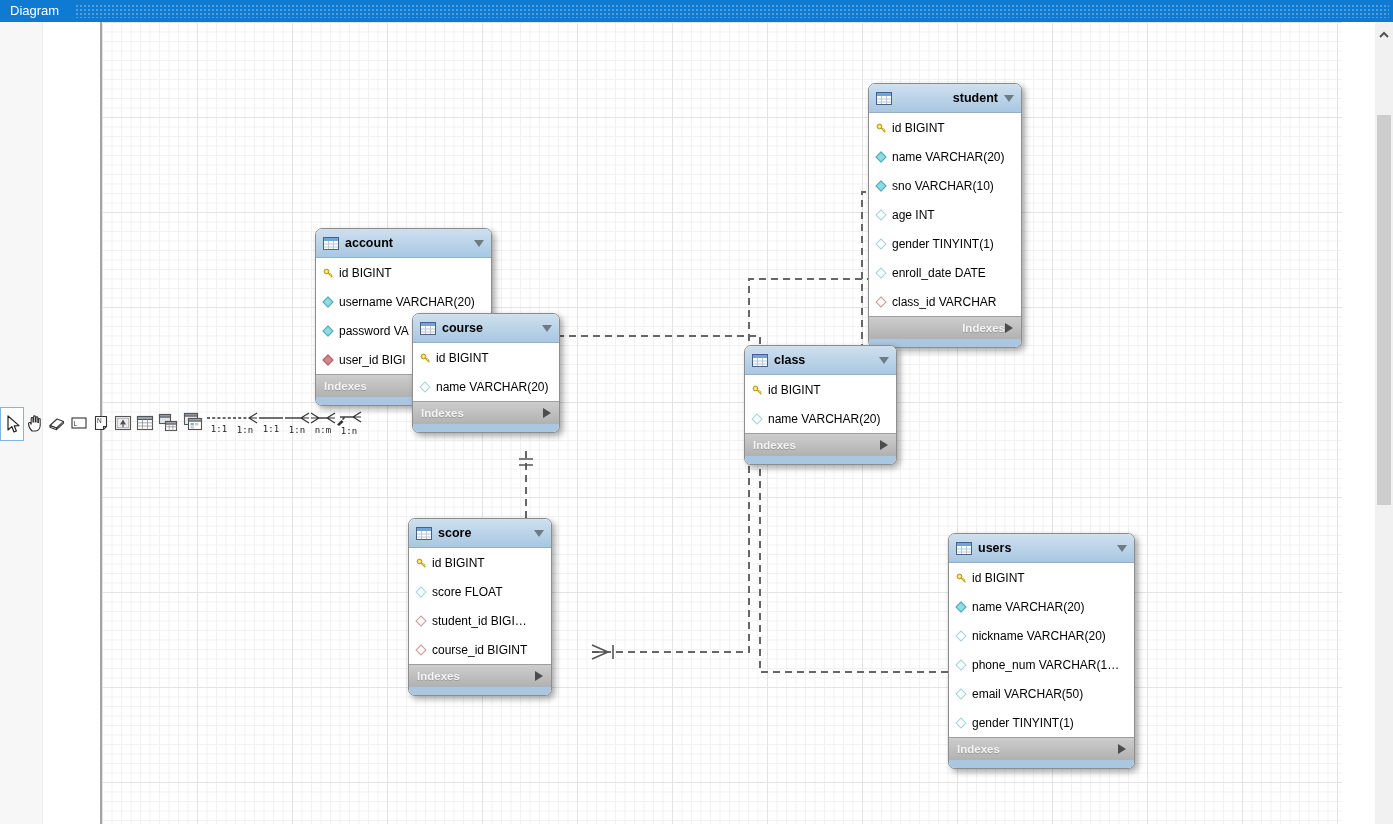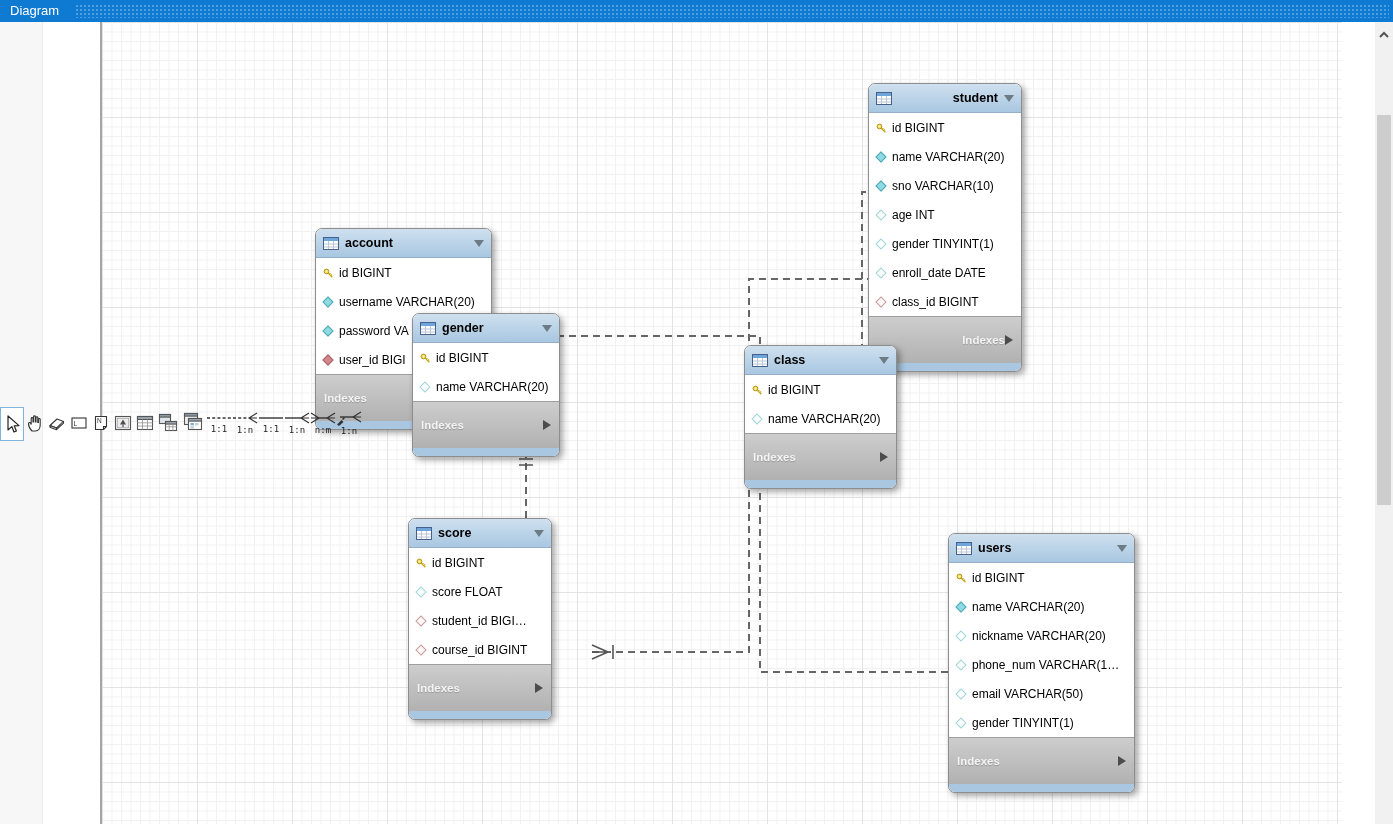--- a/index.html
+++ b/index.html
@@ -49,21 +49,21 @@
   .tri-down{width:0;height:0;border-left:5.5px solid transparent;border-right:5.5px solid transparent;
             border-top:7px solid #6d7b85;}
   .t-row{height:29px;display:flex;align-items:center;gap:7px;padding:0 7px;background:#fff;white-space:nowrap;}
   .t-row .txt{color:#000;}
   .ic{flex:0 0 9px;width:9px;height:9px;position:relative;}
   .dia{position:absolute;left:1px;top:1px;width:6px;height:6px;transform:rotate(45deg);border:1px solid;}
   .d-fill .dia{background:#8fdbe4;border-color:#4fa7b4;}
   .d-hollow .dia{background:#fdffff;border-color:#9fd4da;}
   .d-red .dia{background:#fffafa;border-color:#c9999b;}
   .d-red-fill .dia{background:#d4878b;border-color:#a95f63;}
-  .t-footer{height:22px;display:flex;align-items:center;padding:12px 8px;
+  .t-footer{height:22px;display:flex;align-items:center;padding:0 8px;
             background:linear-gradient(#cdcdcd,#b1b1b1);border-top:1px solid #9e9e9e;}
   .t-footer .flabel{color:#f4f4f4;font-weight:bold;font-size:11.5px;flex:1;
                     text-shadow:0 1px 1px rgba(0,0,0,.2);}
   .tri-right{width:0;height:0;border-top:5.5px solid transparent;border-bottom:5.5px solid transparent;
              border-left:8px solid #4c4c4c;}
   .t-strip{height:8px;background:#a9c7e1;}
 
   
   #rels{position:absolute;left:0;top:0;width:1393px;height:824px;z-index:1;}
   #rels .dash{stroke:#666;stroke-width:2;fill:none;stroke-dasharray:7 5;}
@@ -149,21 +149,21 @@
       <div class="t-strip"></div>
     </div>
 
     <div class="ertable z4" style="left:370px;top:291px;width:146px;">
       <div class="t-header">
         <svg width="16" height="13" viewBox="0 0 16 13">
             <rect x="0.5" y="0.5" width="15" height="12" fill="#fff" stroke="#46628a"></rect>
             <rect x="1" y="1" width="14" height="3" fill="#6ea6dc"></rect>
             <path d="M1 7 H15 M1 10 H15 M5.5 4 V12 M10.5 4 V12" stroke="#b9c6d6" fill="none"></path>
           </svg>
-        <span class="t-title">gender</span>
+        <span class="t-title">course</span>
         <span class="tri-down"></span>
       </div>
       <div class="t-row">
         <span class="ic"><svg width="11" height="11" viewBox="0 0 12 12">
               <circle cx="3.8" cy="3.8" r="2.6" fill="#f5d64a" stroke="#a8900f"></circle>
               <path d="M5.6 5.6 L10.2 10.2 M8.4 8.4 L9.8 7 M6.9 6.9 L8.1 5.7" stroke="#c9a616" stroke-width="1.5" fill="none"></path>
               <circle cx="3.8" cy="3.8" r="1" fill="#fff8d8"></circle>
             </svg></span>
         <span class="txt">id BIGINT</span>
       </div>
@@ -225,21 +225,21 @@
       <div class="t-row">
         <span class="ic d-hollow">
             <span class="dia"></span>
           </span>
         <span class="txt">enroll_date DATE</span>
       </div>
       <div class="t-row">
         <span class="ic d-red">
             <span class="dia"></span>
           </span>
-        <span class="txt">class_id BIGINT</span>
+        <span class="txt">class_id VARCHAR</span>
       </div>
       <div class="t-footer">
         <span class="flabel">Indexes</span>
         <span class="tri-right"></span>
       </div>
       <div class="t-strip"></div>
     </div>
 
     <div class="ertable z3" style="left:702px;top:323px;width:151px;">
       <div class="t-header">

